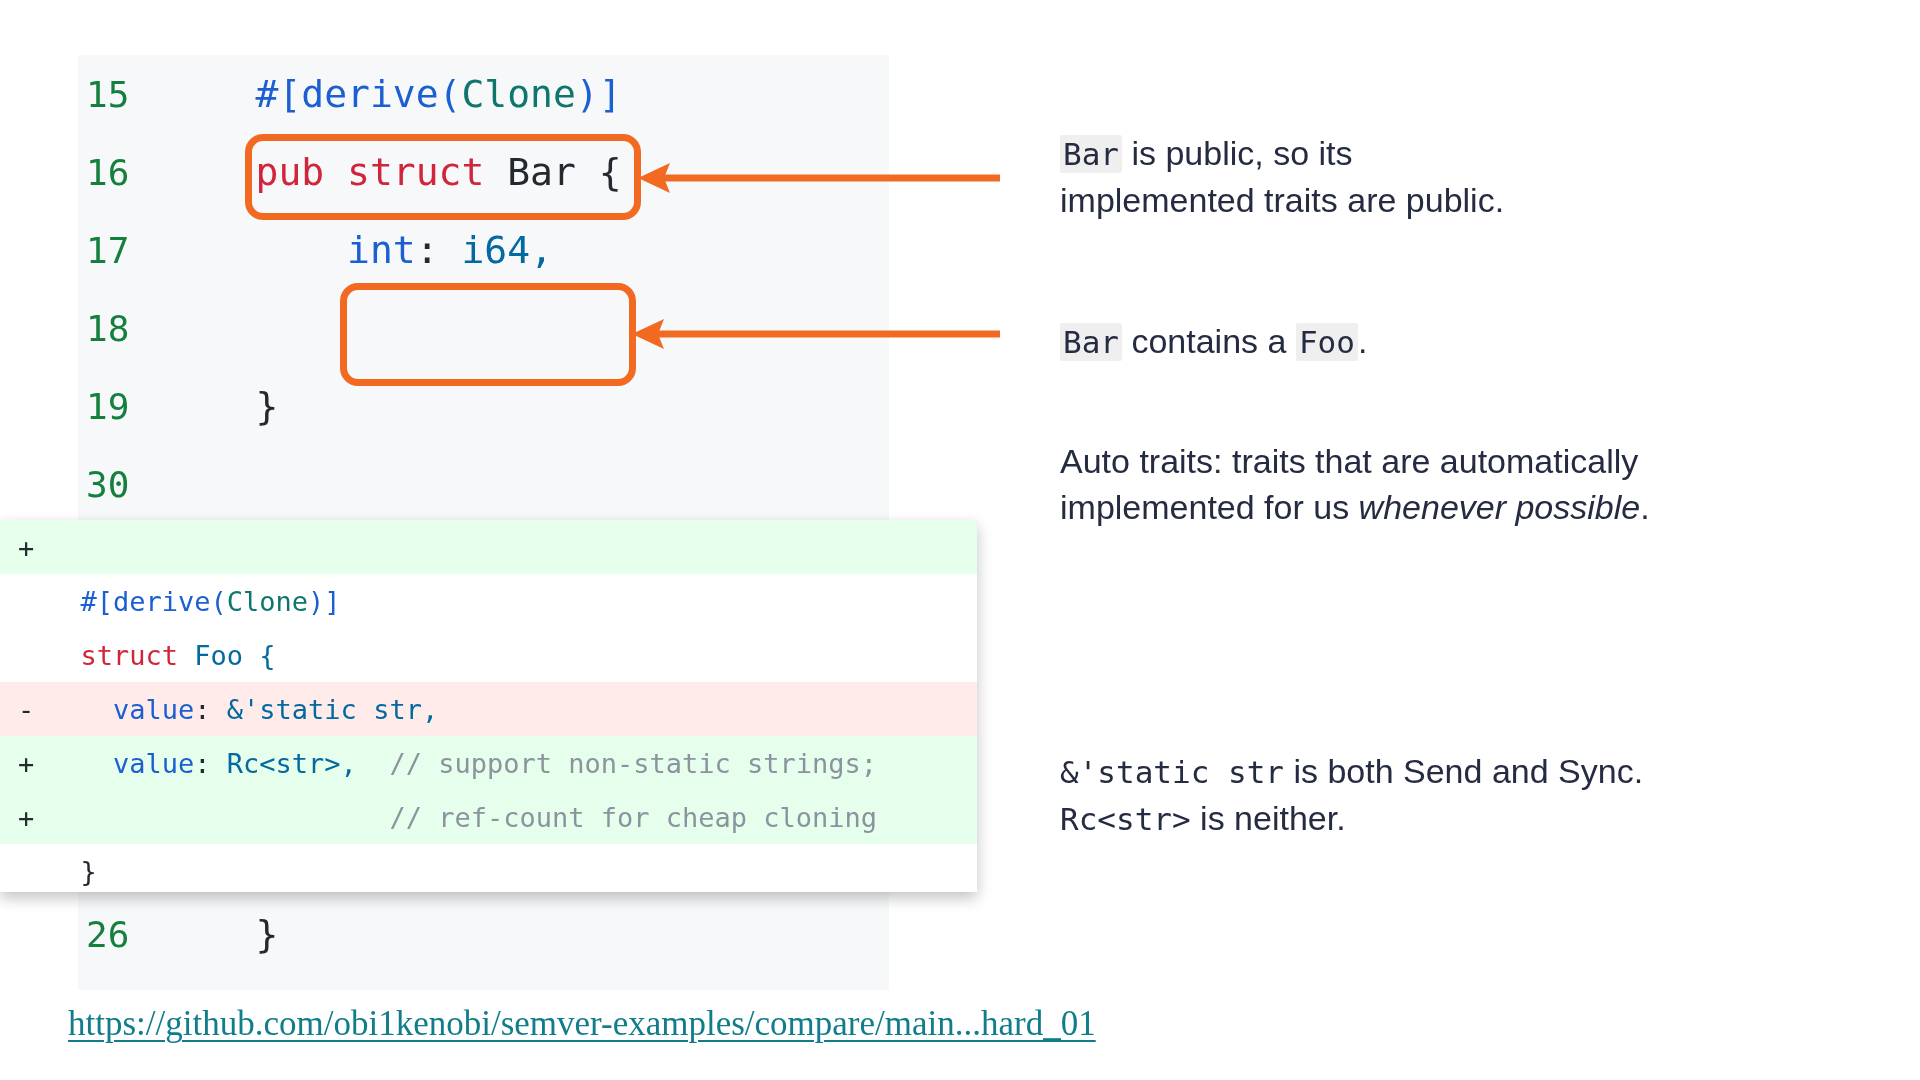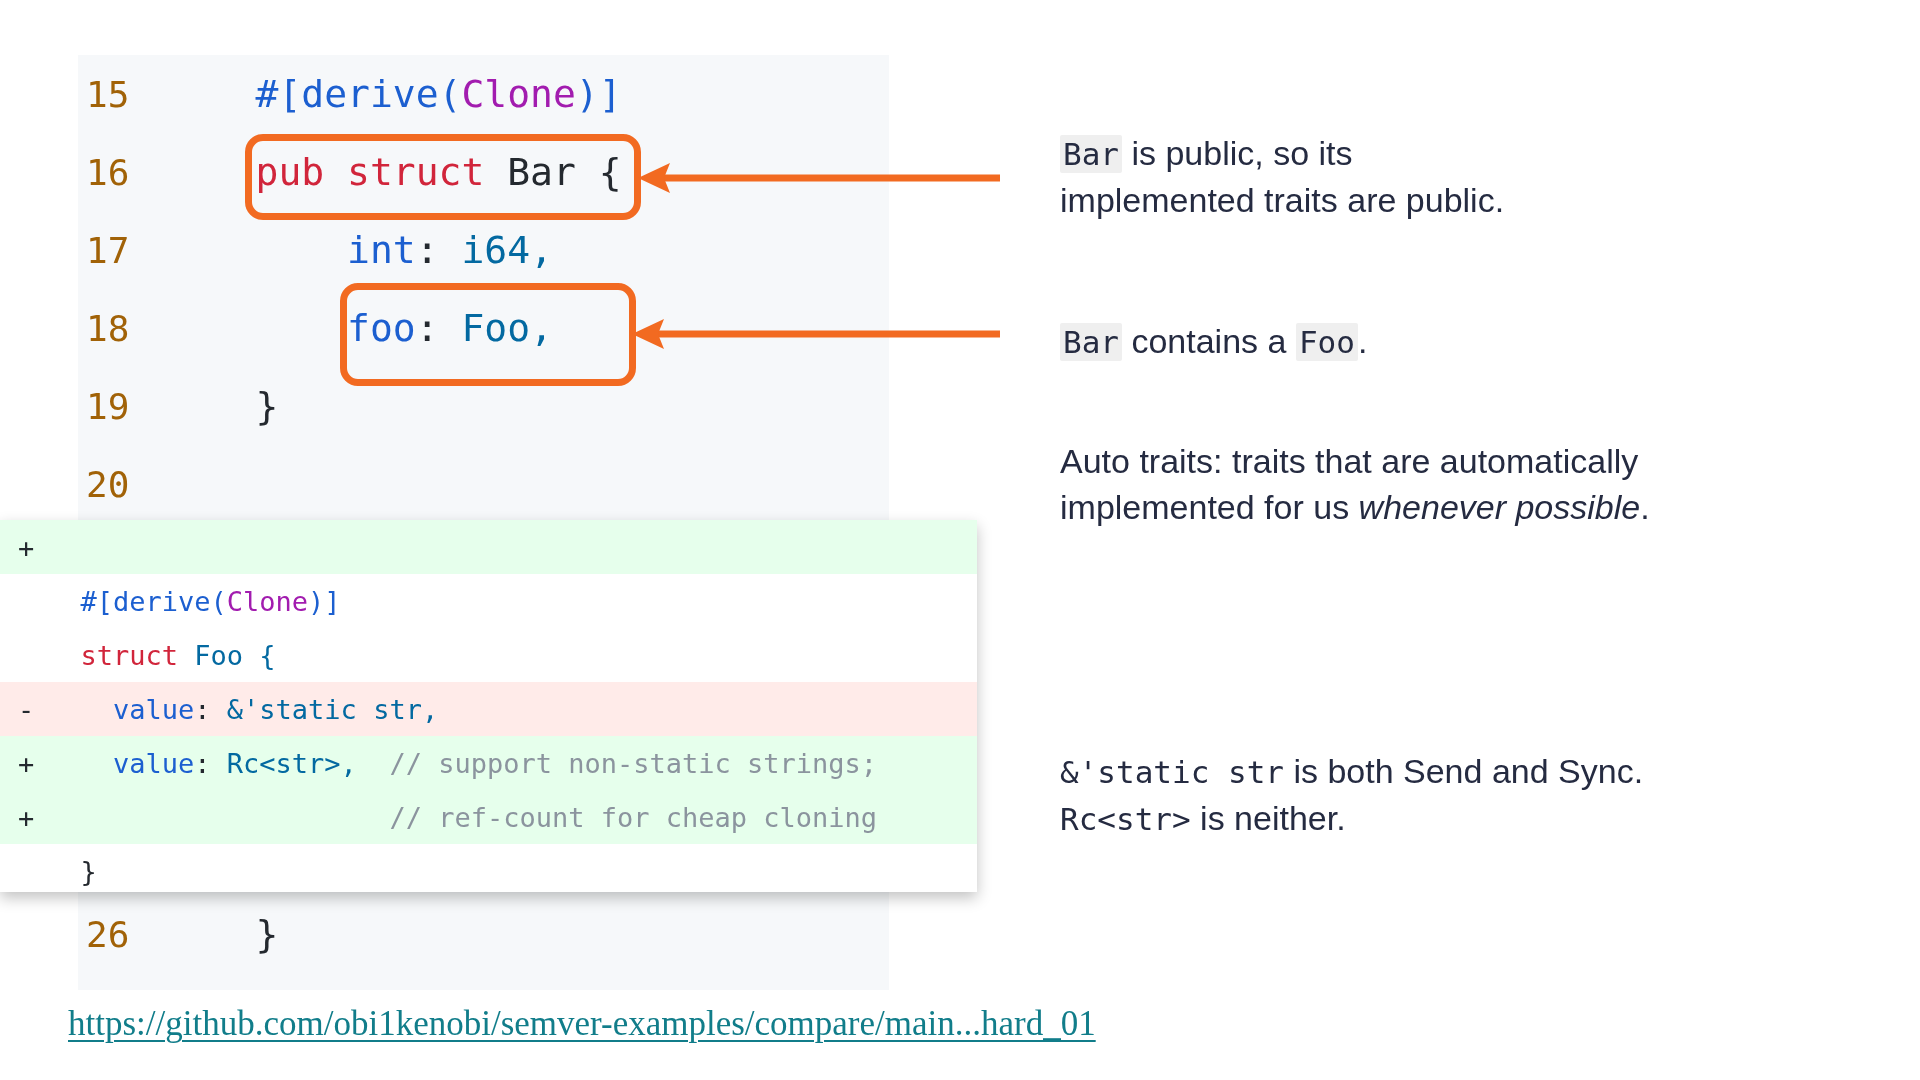--- a/index.html
+++ b/index.html
@@ -38,32 +38,32 @@
     font-family: "DejaVu Sans Mono", monospace;
     font-size: 38px;
     white-space: pre;
   }
   .ln {
     width: 86px;
     flex: 0 0 86px;
     text-align: left;
     padding-left: 8px;
     box-sizing: border-box;
-    color: #a16207;
+    color: #15803d;
     font-family: "DejaVu Sans Mono", monospace;
     font-size: 36px;
   }
   .code-text {
     flex: 1 1 auto;
     color: #24292f;
   }
 
   
   .tok-attr   { color: #1c5fd0; }
-  .tok-derive { color: #a21caf; }
+  .tok-derive { color: #0f766e; }
   .tok-kw     { color: #d1253b; }
   .tok-type   { color: #24292f; }
   .tok-field  { color: #1c5fd0; }
   .tok-punct  { color: #24292f; }
   .tok-cmt    { color: #8b949e; }
   .tok-plain  { color: #0369a1; }
 
   
   .hl-box {
     position: absolute;
@@ -168,23 +168,23 @@
 </style>
 </head>
 <body>
 
 <div id="slide">
 
   <div class="code-panel" id="code-panel">
       <div class="code-line"><span class="ln">15</span><span class="code-text"><span>    </span><span class="tok-attr">#[derive(</span><span class="tok-derive">Clone</span><span class="tok-attr">)]</span></span></div>
       <div class="code-line"><span class="ln">16</span><span class="code-text"><span>    </span><span class="tok-kw">pub struct </span><span class="tok-type">Bar</span><span class="tok-punct"> {</span></span></div>
       <div class="code-line"><span class="ln">17</span><span class="code-text"><span>        </span><span class="tok-field">int</span><span class="tok-punct">: </span><span class="tok-plain">i64,</span></span></div>
-      <div class="code-line"><span class="ln">18</span><span class="code-text"><span>        </span><span class="tok-field">foo</span><span class="tok-punct">: </span><span class="tok-plain">Foo,</span></span></div>
+      <div class="code-line"><span class="ln">18</span></div>
       <div class="code-line"><span class="ln">19</span><span class="code-text"><span>    </span><span class="tok-punct">}</span></span></div>
-      <div class="code-line"><span class="ln">20</span><span class="code-text"><span class="tok-plain"></span></span></div>
+      <div class="code-line"><span class="ln">30</span><span class="code-text"><span class="tok-plain"></span></span></div>
       <div style="height: 372px;"></div>
       <div class="code-line"><span class="ln">26</span><span class="code-text"><span>    </span><span class="tok-punct">}</span></span></div>
     </div>
 
   <div class="hl-box" id="hl-box-1"></div>
   <div class="hl-box" id="hl-box-2"></div>
 
   <svg class="arrow-svg" id="arrow-1" style="left:0; top:0; width:1920px; height:1080px;">
     <g id="arrow-1-g">
         <line x1="1000" y1="178" x2="660" y2="178" stroke="#f26a21" stroke-width="7"></line>

